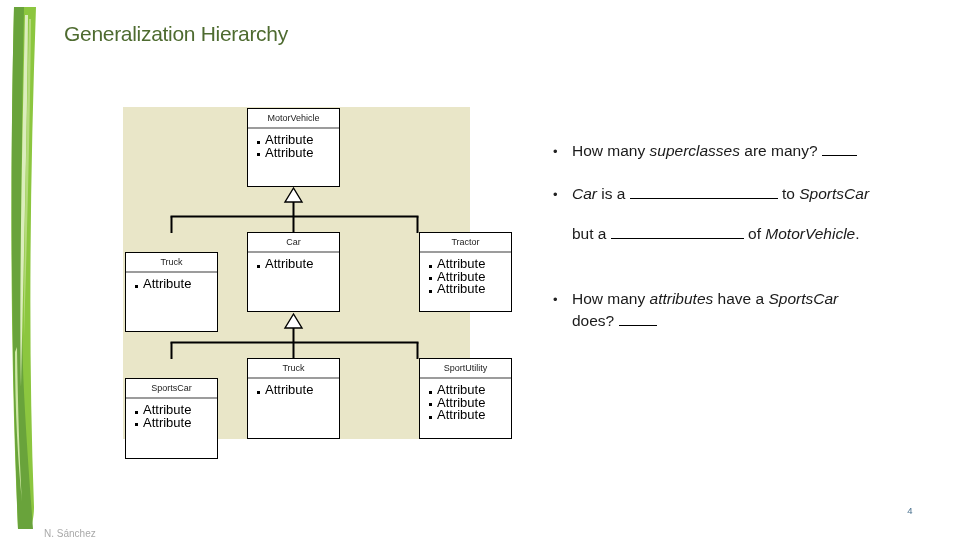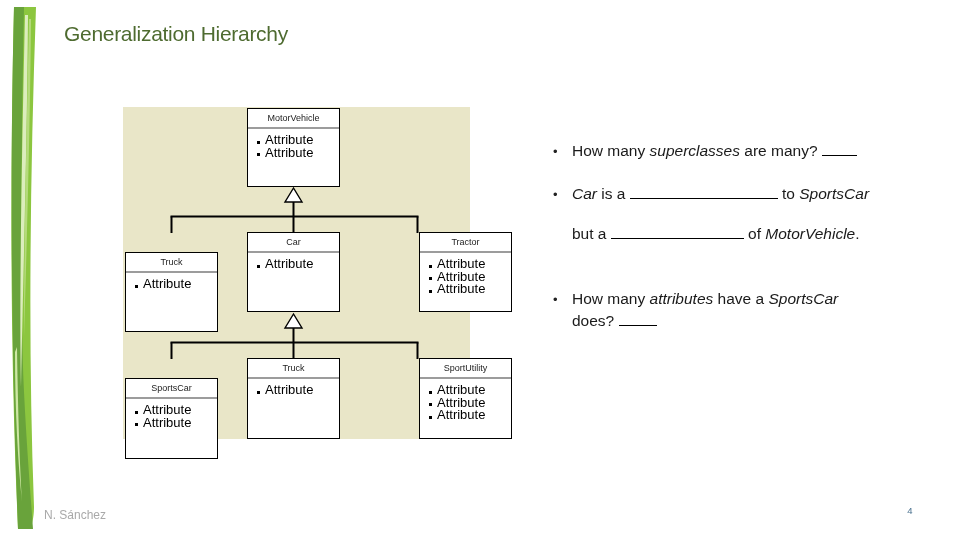--- a/index.html
+++ b/index.html
@@ -44,21 +44,21 @@
   .qcol{position:absolute;left:552px;top:141px;width:370px;
     font-size:15.5px;line-height:20px;color:#1a1a1a;}
   .q{position:absolute;left:0;padding-left:20px;}
   .q .bullet{position:absolute;left:1px;top:1px;font-size:13px;color:#222;}
   .q i{}
   .blank{display:inline-block;height:13px;border-bottom:1.7px solid #000;}
   .w35{width:35px;} .w148{width:148px;} .w133{width:133px;} .w38{width:38px;}
   .q1{top:0;} .q2{top:43px;} .q2b{top:83px;} .q3a{top:148px;} .q3b{top:170px;}
   
   .footer-author{
-    position:absolute;left:44px;top:508px;font-size:12px;color:#a9a9a9;
+    position:absolute;left:44px;top:528px;font-size:10px;color:#a9a9a9;
   }
   .page-number{
     position:absolute;left:898px;top:505px;width:24px;text-align:center;
     font-size:9.5px;color:#48708e;
   }
 </style>
 </head>
 <body>
 
 <div class="ribbon">

